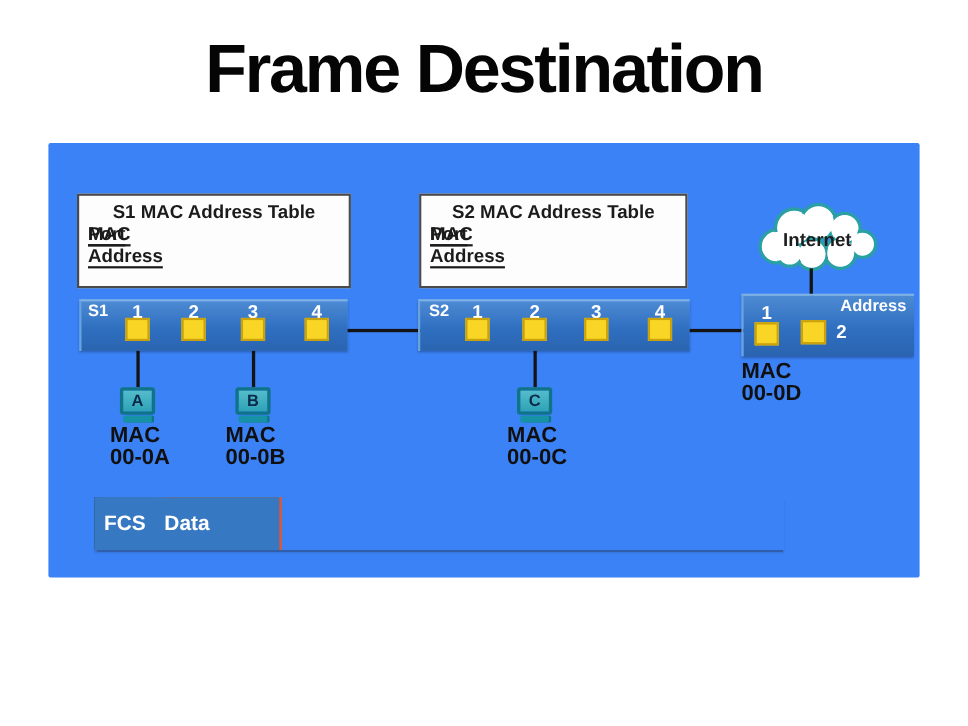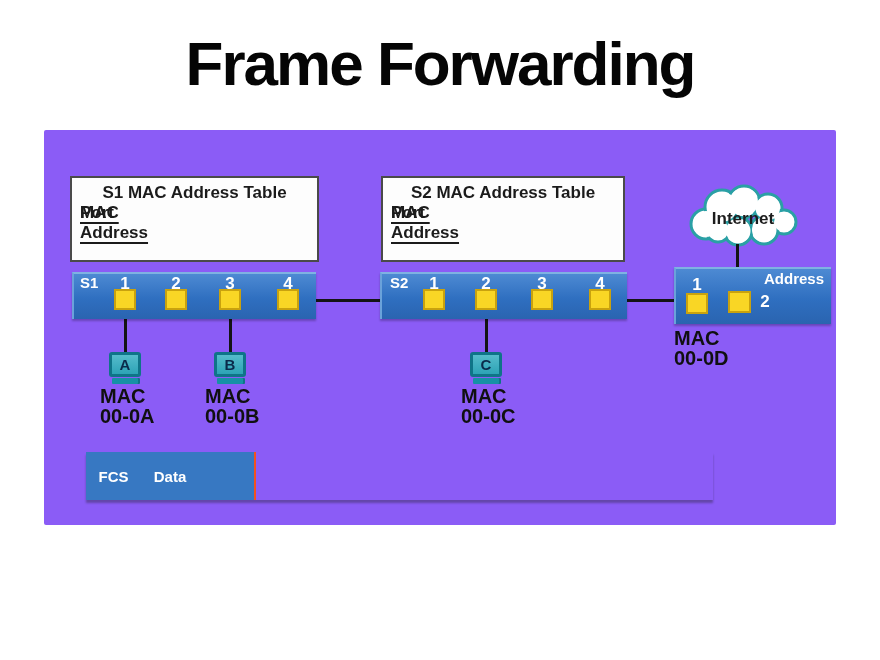--- a/index.html
+++ b/index.html
@@ -5,21 +5,21 @@
   html,body{margin:0;padding:0;background:#ffffff;}
   body{width:880px;height:660px;position:relative;font-family:"Liberation Sans",sans-serif;overflow:hidden;}
 
   .slide-title{
     position:absolute;top:28px;left:0;width:880px;text-align:center;
     font-size:62px;font-weight:800;letter-spacing:-2px;color:#050505;
   }
 
   .panel{
     position:absolute;left:44px;top:130px;width:792px;height:395px;
-    background:#8b5cf6;border-radius:2px;
+    background:#3b82f6;border-radius:2px;
   }
   .panel *{position:absolute;box-sizing:border-box;}
 
   
   .mac-table{background:#fdfdfd;border:2px solid #4a4a4a;color:#1b1b1b;}
   .mac-table .tbl-title{left:0;right:0;top:5px;text-align:center;font-size:17px;font-weight:bold;}
   .mac-table .tbl-head{left:8px;right:8px;top:25px;font-size:17px;font-weight:bold;display:flex;position:absolute;}
   .mac-table .col-port{width:78px;}
   .mac-table .col-port span,.mac-table .col-mac span{
     text-decoration:underline;text-decoration-thickness:2px;text-underline-offset:4px;}
@@ -56,32 +56,32 @@
 
   
   .cloud-box{left:632px;top:50px;width:134px;height:70px;}
   .cloud-box svg{position:absolute;left:0;top:0;}
   .cloud-label{font:bold 17px "Liberation Sans",sans-serif;fill:#1d1d1d;}
 
   
   .frame-row{left:42px;top:322px;width:627px;height:48px;display:flex;
     box-shadow:0 3px 2px rgba(30,30,30,0.35);}
   .frame-seg{height:48px;display:flex;flex-direction:column;align-items:center;justify-content:center;
-    color:#ffffff;font-size:15px;font-weight:bold;line-height:19px;text-align:left;}
+    color:#ffffff;font-size:19px;font-weight:bold;line-height:19px;text-align:left;}
   .seg-dest{width:166px;}
   .seg-src{width:170px;}
   .seg-type{width:62px;}
   .seg-data{width:168px;}
   .seg-fcs{width:55px;}
   .frame-div{width:3px;height:48px;background:#1d4f96;}
 </style>
 </head>
 <body>
 
-<div class="slide-title">Frame Forwarding</div>
+<div class="slide-title">Frame Destination</div>
 
 <div class="panel">
 
   <div class="mac-table tbl-s1">
     <div class="tbl-title">S1 MAC Address Table</div>
     <div class="tbl-head">
       <div class="col-port">
           <span>Port</span>
         </div>
       <div class="col-mac">

